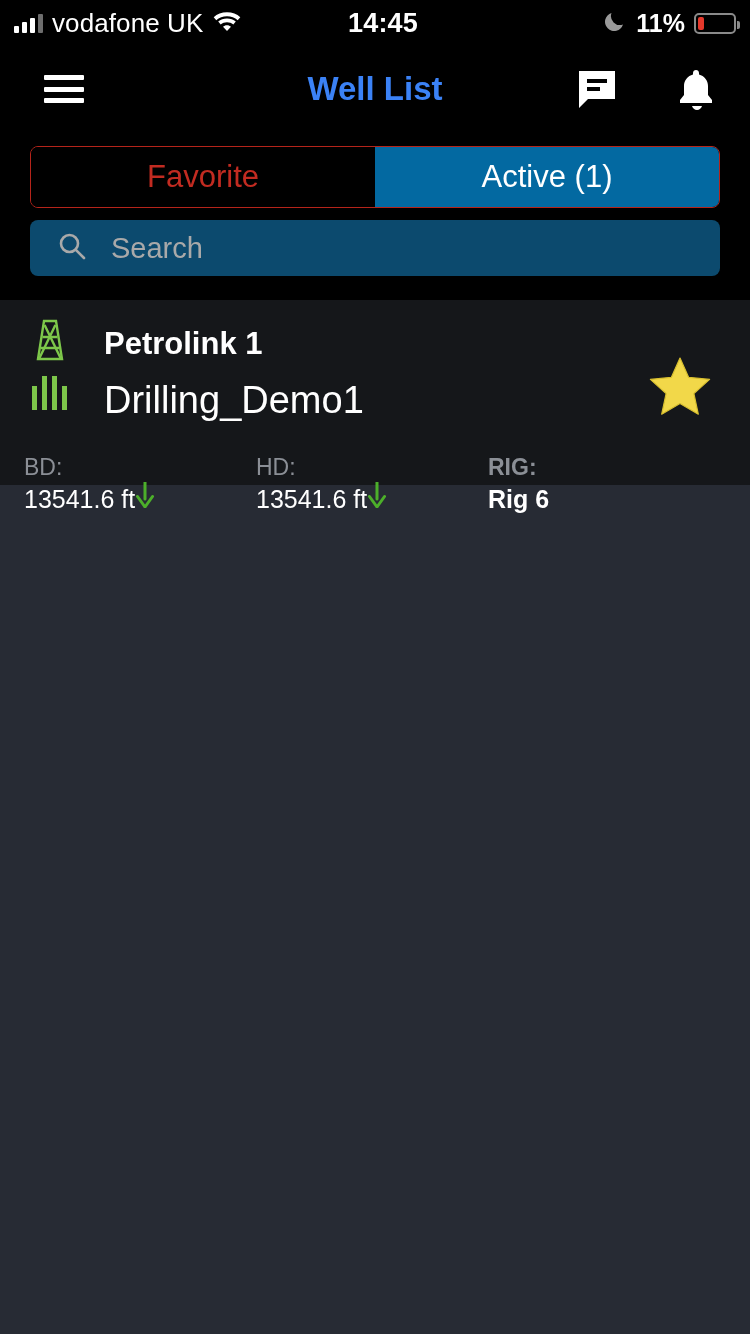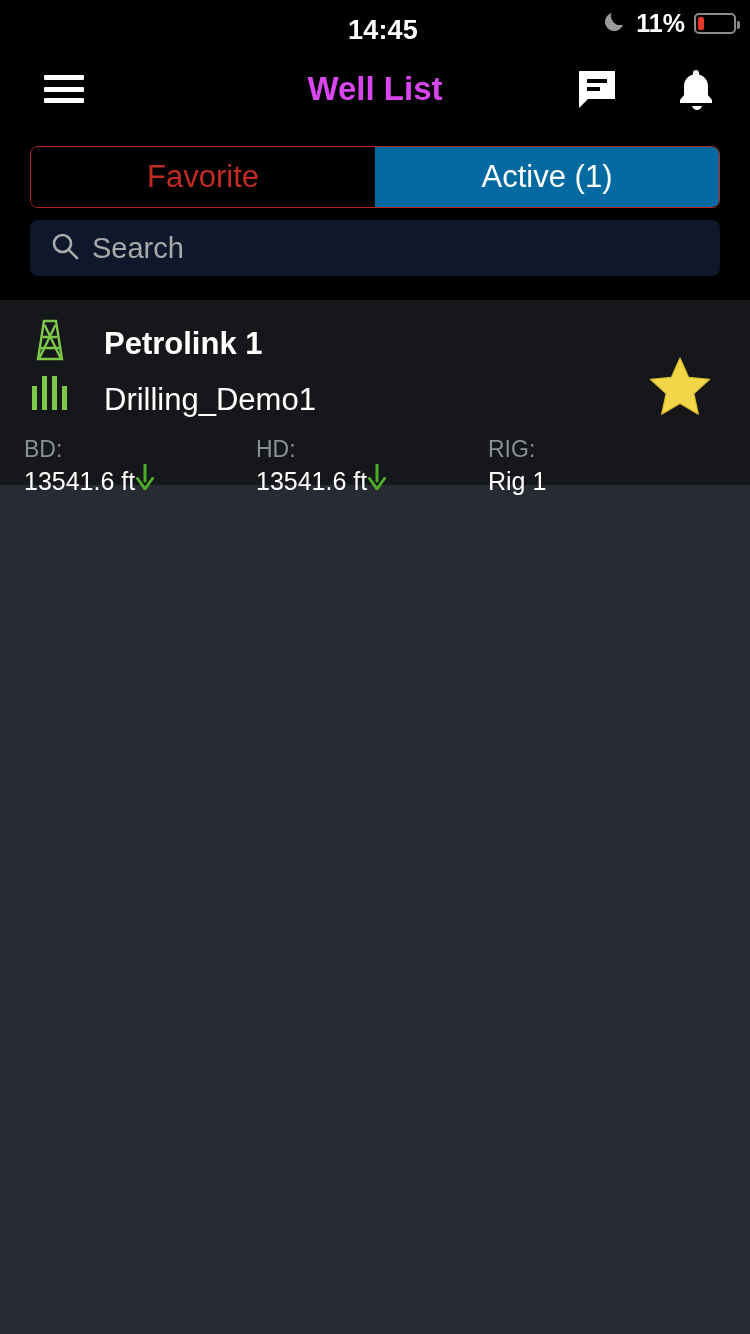--- a/index.html
+++ b/index.html
@@ -10,88 +10,104 @@
     overflow: hidden;
   }
   .phone { position: relative; width: 750px; height: 1334px; background: #272b34; }
 
   
   .statusbar {
     position: relative; height: 46px; background: #000;
     display: flex; align-items: center;
   }
   .sb-left { position: absolute; left: 14px; top: 0; height: 46px; display: flex; align-items: center; gap: 9px; }
-  .sb-center { position: absolute; left: 16px; right: 0; top: 0; height: 46px; display: flex; align-items: flex-end; justify-content: center; }
+  .sb-center { position: absolute; left: 16px; right: 0; top: 0; height: 46px; display: flex; align-items: center; justify-content: center; }
   .sb-right { position: absolute; right: 14px; top: 0; height: 46px; display: flex; align-items: center; gap: 9px; justify-content: space-between; }
   .sb-time { color: #fff; font-size: 27px; font-weight: bold; letter-spacing: .2px; }
   .carrier { color: #fff; font-size: 26px; letter-spacing: .1px; }
   .pct { color: #fff; font-size: 25px; font-weight: bold; }
 
   .signal { display: flex; align-items: flex-end; gap: 3px; height: 20px; }
   .signal i { display: block; width: 5px; background: #fff; border-radius: 1px; }
   .signal i:nth-child(1) { height: 7px; }
   .signal i:nth-child(2) { height: 11px; }
   .signal i:nth-child(3) { height: 15px; }
   .signal i:nth-child(4) { height: 19px; background: #6d6d6d; }
 
   .battery { position: relative; width: 42px; height: 21px; border: 2px solid #8a8a8a; border-radius: 5px; }
   .battery::after { content:""; position:absolute; right:-6px; top:6px; width:3px; height:8px; background:#8a8a8a; border-radius:0 2px 2px 0; }
   .battery b { position: absolute; left: 2px; top: 2px; bottom: 2px; width: 11%; min-width: 6px; background: #e5382b; border-radius: 2px; display:block; }
 
   
   .header { position: relative; height: 86px; background: #000; }
   .hamburger { position: absolute; left: 44px; top: 50%; transform: translateY(-50%); width: 40px; height: 28px; display: flex; flex-direction: column; justify-content: space-between; cursor: pointer; }
   .hamburger span { display:block; height: 5px; background: #fff; border-radius: 1px; }
-  .page-title { position: absolute; left: 0; right: 0; top: 50%; transform: translateY(-50%); text-align: center; color: #d946ef; font-size: 33px; font-weight: bold; }
+  .page-title { position: absolute; left: 0; right: 0; top: 50%; transform: translateY(-50%); text-align: center; color: #3b82f6; font-size: 33px; font-weight: bold; }
   .hdr-actions { position: absolute; right: 32px; top: 50%; transform: translateY(-50%); display: flex; align-items: center; gap: 54px; }
   .icon-btn { display: flex; align-items: center; justify-content: center; cursor: pointer; }
 
   
   .tabs-wrap { background: #000; padding: 14px 30px 12px 30px; }
   .segmented { display: flex; height: 62px; border: 1.5px solid #b5241a; border-radius: 8px; overflow: hidden; justify-content: center; }
   .seg { flex: 1; display: flex; align-items: center; justify-content: center; font-size: 31px; cursor: pointer; }
   .seg.inactive { background: #000; color: #c22b21; }
   .seg.active { background: #0369a1; color: #fff; }
 
   
   .search-wrap { background: #000; padding: 0 30px 24px 30px; }
-  .search { height: 56px; background: #0f172a; border-radius: 8px; display: flex; align-items: center; padding: 0 20px; gap: 12px; }
+  .search { height: 56px; background: #0c4a6e; border-radius: 8px; display: flex; align-items: center; padding: 0 27px; gap: 24px; }
   .search-ph { color: #a9a9a9; font-size: 29px; }
 
   
   .list { background: #272b34; }
   .well-card { position: relative; background: #15171a; padding: 16px 8px 22px 24px; height: 185px; }
   .wc-icons { position: absolute; left: 30px; top: 18px; width: 46px; }
   .derrick { display:block; }
   .logbars { display: flex; align-items: flex-end; gap: 5px; height: 34px; margin-top: 14px; padding-left: 2px; }
   .logbars i { display:block; width: 5px; background: #7dc74a; }
   .logbars i:nth-child(1){ height: 24px; }
   .logbars i:nth-child(2){ height: 34px; }
   .logbars i:nth-child(3){ height: 34px; }
   .logbars i:nth-child(4){ height: 24px; }
 
   .wc-title { margin-left: 80px; color:#fff; font-size: 31px; font-weight: bold; line-height: 56px; }
-  .wc-sub { margin-left: 80px; color:#fff; font-size: 31px; line-height: 56px; }
+  .wc-sub { margin-left: 80px; color:#fff; font-size: 38px; line-height: 56px; }
   .star { position: absolute; right: 38px; top: 56px; cursor: pointer; }
 
-  .metrics { display: flex; margin-top: 6px; }
+  .metrics { display: flex; margin-top: 24px; }
   .metric { width: 232px; }
-  .metric.rig { width: auto; }
+  .metric.rig { width: auto; font-weight: bold; }
   .m-label { color: #8b8f96; font-size: 23px; line-height: 30px; }
   .m-value { color: #fff; font-size: 25px; line-height: 34px; display: flex; align-items: center; }
   .arrow-down { display: inline-block; }
 
   .page-body { height: 842px; background: #272b34; }
 </style>
 </head>
 <body>
 
 <div class="phone">
 
   <div class="statusbar">
+    <div class="sb-left">
+      <span class="signal">
+          <i></i>
+          <i></i>
+          <i></i>
+          <i></i>
+        </span>
+      <span class="carrier">vodafone UK</span>
+      <span>
+        <svg width="30" height="22" viewBox="0 0 30 22">
+          <path d="M15 6.2c4.1 0 7.9 1.5 10.7 4l2.6-3C25 4 20.2 2.2 15 2.2S5 4 1.7 7.2l2.6 3C7.1 7.7 10.9 6.2 15 6.2z" fill="#fff"></path>
+          <path d="M15 12.2c2.4 0 4.6.9 6.3 2.3l2.5-2.9c-2.4-2-5.4-3.2-8.8-3.2s-6.4 1.2-8.8 3.2l2.5 2.9c1.7-1.4 3.9-2.3 6.3-2.3z" fill="#fff"></path>
+          <path d="M15 15.2c-1.6 0-3 .6-4 1.6l4 4.2 4-4.2c-1-1-2.4-1.6-4-1.6z" fill="#fff"></path>
+        </svg>
+      </span>
+    </div>
     <div class="sb-center">
       <span class="sb-time">14:45</span>
     </div>
     <div class="sb-right">
       <span>
         <svg width="24" height="24" viewBox="0 0 24 24">
           <path d="M20 15.5A9 9 0 0 1 8.5 4 9.2 9.2 0 1 0 20 15.5z" fill="#9a9a9a"></path>
         </svg>
       </span>
       <span class="pct">11%</span>
@@ -195,21 +211,21 @@
             <span class="arrow-down">
               <svg width="20" height="26" viewBox="0 0 20 26">
                 <path d="M10 0 v17 M10 25 L2.5 14.5 M10 25 L17.5 14.5" stroke="#4caf2a" stroke-width="3" fill="none" stroke-linecap="round" stroke-linejoin="round"></path>
               </svg>
             </span>
           </div>
         </div>
 
         <div class="metric rig">
           <div class="m-label">RIG:</div>
-          <div class="m-value">Rig 1</div>
+          <div class="m-value">Rig 6</div>
         </div>
 
       </div>
     </div>
   </div>
 
   <div class="page-body"></div>
 
 </div>
 

